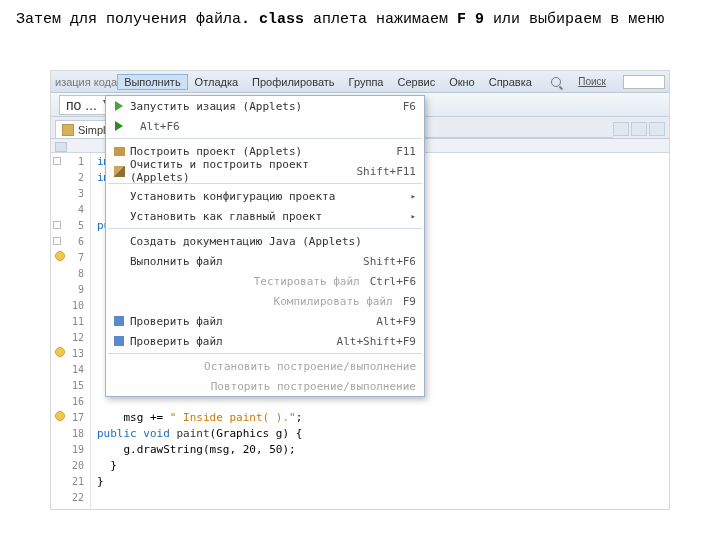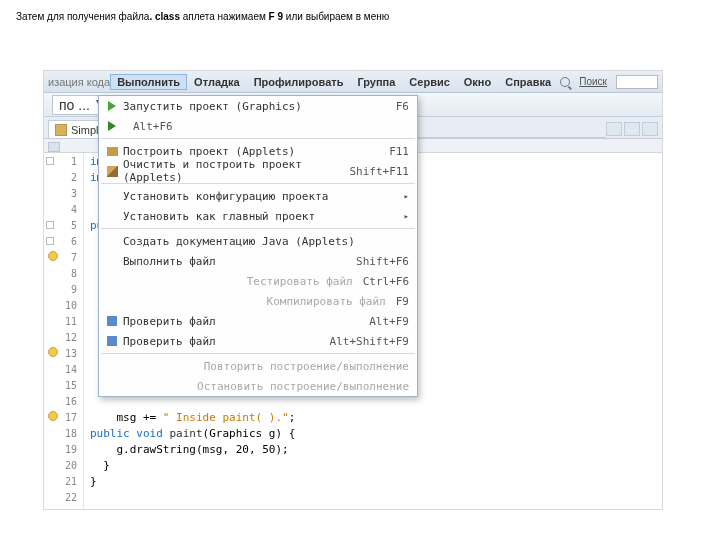--- a/index.html
+++ b/index.html
@@ -1,23 +1,23 @@
 <!DOCTYPE html>
 <html><head>
 <meta charset="utf-8">
 <style>
   * { box-sizing: border-box; margin: 0; padding: 0; }
   body { font-family: Arial, sans-serif; font-size: 11px; background: #fff; width: 720px; height: 540px; position: relative; }
-  .caption { font-family: Liberation Sans, sans-serif; font-size: 10px; padding: 10px 27px 14px 16px; line-height: 1.3; }
-  .ide { position: absolute; left: 43px; top: 70px; width: 620px; height: 440px; border: 1px solid #d8d8d8; background: #fff; }
+  .caption { font-family: Liberation Mono, monospace; font-size: 15px; padding: 10px 27px 14px 16px; line-height: 1.3; }
+  .ide { position: absolute; left: 50px; top: 70px; width: 620px; height: 440px; border: 1px solid #d8d8d8; background: #fff; }
   .menubar { display: flex; align-items: center; background: linear-gradient(#e9eff6,#d8e2ee); border-bottom: 1px solid #b9c7d6; height: 22px; padding: 0 4px; font-size: 11px; color: #333; }
-  .menubar .mitem { padding: 2px 7px; white-space: nowrap; font-weight: bold; }
+  .menubar .mitem { padding: 2px 7px; white-space: nowrap; }
   .menubar .mitem.sel { background: #cde0f4; border: 1px solid #8db4dd; padding: 1px 6px; }
   .menubar .trunc { color: #777; }
-  .menubar .search { margin-left: auto; display: flex; align-items: center; gap: 9px; font-size: 10px; color: #555; text-decoration: underline; }
+  .menubar .search { margin-left: auto; display: flex; align-items: center; gap: 17px; font-size: 10px; color: #555; text-decoration: underline; }
   .menubar .search input { width: 28px; height: 14px; border: 1px solid #bbb; font-size: 9px; padding: 0 20px; }
   .toolbar { display: flex; align-items: center; background: linear-gradient(#f4f7fb,#e4ebf3); border-bottom: 1px solid #c4cdd9; height: 24px; padding: 0 8px; font-size: 11px; color: #333; gap: 4px; }
   .toolbar .dd { background: #fff; border: 1px solid #bac5d2; padding: 1px 12px 1px 6px; font-size: 14px; position: relative; }
   .toolbar .dd::after { content: "▾"; position: absolute; right: 2px; font-size: 8px; color: #555; }
   .toolbar .tb { width: 18px; height: 18px; display: inline-flex; align-items: center; justify-content: center; }
   .tabbar { display: flex; align-items: flex-end; height: 22px; background: #e8edf3; border-bottom: 1px solid #c4cdd9; padding-left: 4px; }
   .tabbar .tab { background: #fff; border: 1px solid #c4cdd9; border-bottom: none; padding: 3px 10px 2px 6px; font-size: 11px; color: #333; display: flex; align-items: center; gap: 4px; }
   .icon-class { width: 12px; height: 12px; background: #d7b25a; border: 1px solid #b9944b; display:inline-block; }
   .tabbar .spacer { flex: 1; border-bottom: 1px solid #c4cdd9; }
   .tabbar .wins { display:flex; gap:2px; padding: 0 4px 2px 0; }
@@ -144,21 +144,21 @@
         <div class="row">  <span class="kw">public void </span><span class="typ">paint</span>(Graphics g) {</div>
         <div class="row">    g.drawString(msg, 20, 50);</div>
         <div class="row">  }</div>
         <div class="row">}</div>
         <div class="row"></div>
         <div class="menu" style="left: 14px; top: -58px;">
           <div class="mi">
             <span class="micon">
               <span class="tri-green"></span>
             </span>
-            <span class="label">Запустить проект (Graphics)</span>
+            <span class="label">Запустить изация (Applets)</span>
             <span class="sc">F6</span>
           </div>
           <div class="mi">
             <span class="micon">
               <span class="tri-green2"></span>
             </span>
             <span class="sc">Alt+F6</span>
           </div>
           <div class="sep"></div>
           <div class="mi">
@@ -216,22 +216,22 @@
           <div class="mi">
             <span class="micon">
               <span class="sq-blue"></span>
             </span>
             <span class="label">Проверить файл</span>
             <span class="sc">Alt+Shift+F9</span>
           </div>
           <div class="sep"></div>
           <div class="mi disabled">
             <span class="micon"></span>
+            <span class="label">Остановить построение/выполнение</span>
+          </div>
+          <div class="mi disabled">
+            <span class="micon"></span>
             <span class="label">Повторить построение/выполнение</span>
-          </div>
-          <div class="mi disabled">
-            <span class="micon"></span>
-            <span class="label">Остановить построение/выполнение</span>
           </div>
         </div>
     </div>
   </div>
 </div>
 
 </body></html>

